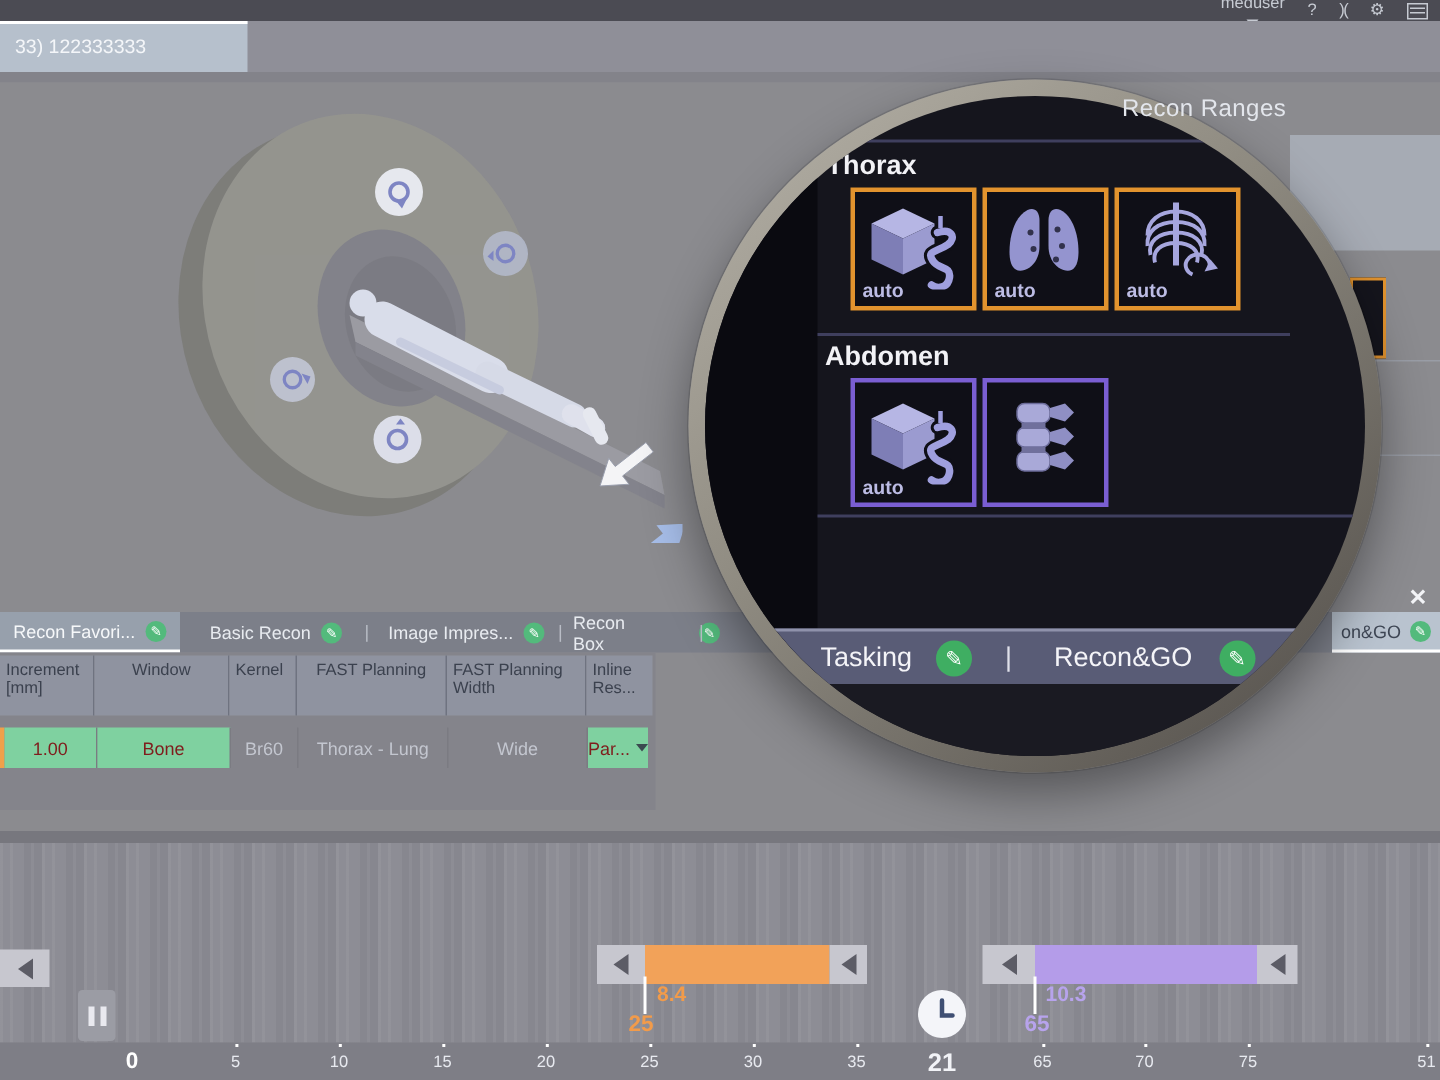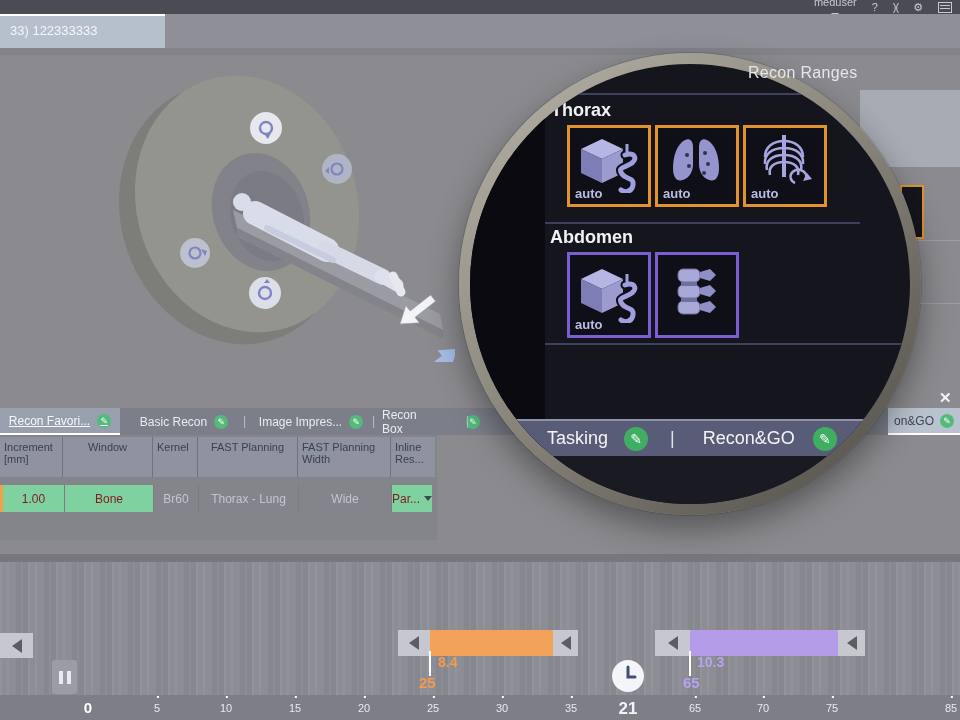--- a/index.html
+++ b/index.html
@@ -175,21 +175,21 @@
     <div class="abs rr-band" style="top:35px;"></div>
     <div class="abs rr-frag" style="top:130px;"></div>
     <div class="abs rr-line" style="top:185px;"></div>
     <div class="abs rr-line" style="top:248px;"></div>
   </div>
 
   <div class="abs rr-title">Recon Ranges</div>
   <div class="abs rr-close">✕</div>
 
   <div class="abs btabs">
-    <div class="btab sel" style="left:0;width:120px;text-decoration:underline;">
+    <div class="btab sel" style="left:0;width:120px;">
       <span>Recon Favori...</span>
       <span class="pencil">✎</span>
     </div>
     <div class="btab" style="left:128px;width:112px;">
       <span>Basic Recon</span>
       <span class="pencil">✎</span>
     </div>
     <span class="bsep" style="left:243px;">|</span>
     <div class="btab" style="left:252px;width:118px;">
       <span>Image Impres...</span>
@@ -275,21 +275,21 @@
       <span class="tick" style="left:157px;">5</span>
       <span class="tick" style="left:226px;">10</span>
       <span class="tick" style="left:295px;">15</span>
       <span class="tick" style="left:364px;">20</span>
       <span class="tick" style="left:433px;">25</span>
       <span class="tick" style="left:502px;">30</span>
       <span class="tick" style="left:571px;">35</span>
       <span class="tick" style="left:695px;">65</span>
       <span class="tick" style="left:763px;">70</span>
       <span class="tick" style="left:832px;">75</span>
-      <span class="tick" style="left:951px;">85</span>
+      <span class="tick" style="left:951px;">51</span>
     </div>
     <span class="clk-label">21</span>
   </div>
 
   <div class="abs loupe">
     <div class="loupe-inner">
       <div class="abs lp-blackcol"></div>
       <div class="abs lp-line" style="left:75px;top:29px;width:365px;"></div>
 
       <div class="abs lp-h" style="left:81px;top:36px;">Thorax</div>

